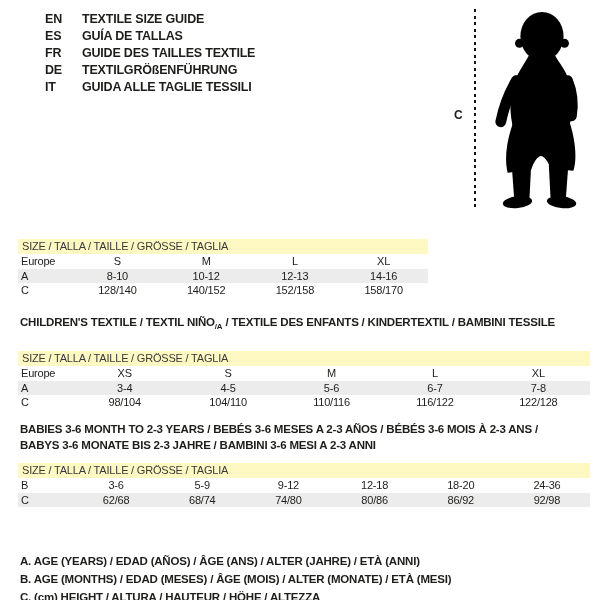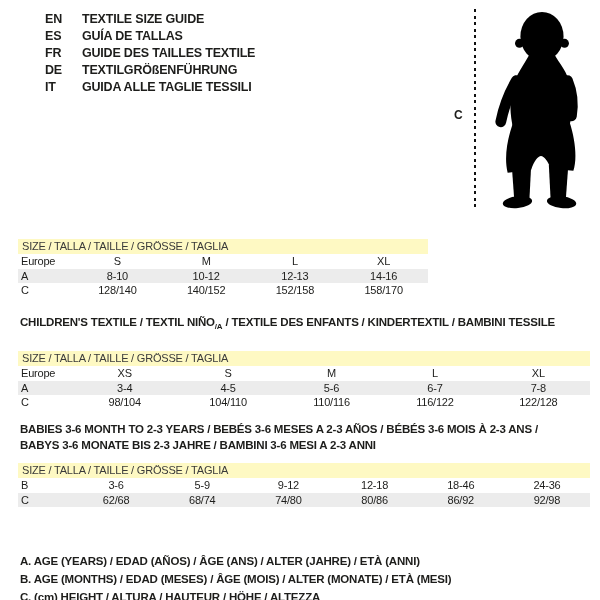--- a/index.html
+++ b/index.html
@@ -155,21 +155,21 @@
   <div class="section-title" style="top:439px;">BABYS 3-6 MONATE BIS 2-3 JAHRE / BAMBINI 3-6 MESI A 2-3 ANNI</div>
 
   <div class="tbl" style="top:463px;width:572px;">
     <div class="bar">SIZE / TALLA / TAILLE / GRÖSSE / TAGLIA</div>
     <div class="trow">
       <span class="lbl">B</span>
       <span class="cell">3-6</span>
       <span class="cell">5-9</span>
       <span class="cell">9-12</span>
       <span class="cell">12-18</span>
-      <span class="cell">18-46</span>
+      <span class="cell">18-20</span>
       <span class="cell">24-36</span>
     </div>
     <div class="trow shaded">
       <span class="lbl">C</span>
       <span class="cell">62/68</span>
       <span class="cell">68/74</span>
       <span class="cell">74/80</span>
       <span class="cell">80/86</span>
       <span class="cell">86/92</span>
       <span class="cell">92/98</span>

